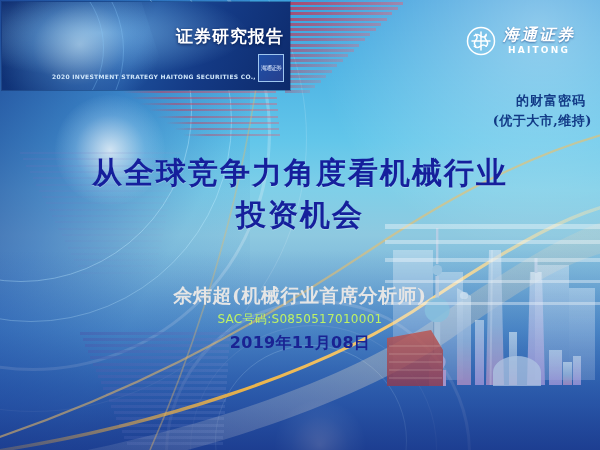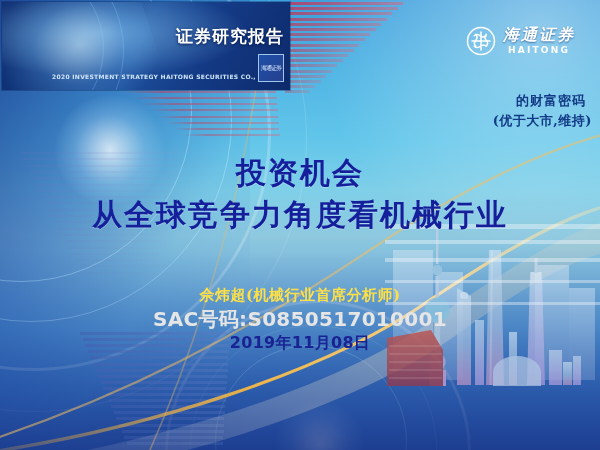--- a/index.html
+++ b/index.html
@@ -185,26 +185,26 @@
     color:#151f9c;
     letter-spacing:2px;
     text-shadow:0 1px 0 rgba(255,255,255,.25);
   }
 
   
   .presenter{
     position:absolute;left:0;top:283px;width:600px;text-align:center;
   }
   .presenter .ln1{
-    font-family:"DejaVu Serif",serif;font-weight:bold;font-size:15px;
-    line-height:24px;color:#fde047;letter-spacing:.5px;
+    font-family:"DejaVu Serif",serif;font-weight:bold;font-size:19px;
+    line-height:24px;color:#e5e5e5;letter-spacing:.5px;
   }
   .presenter .ln2{
-    font-family:"DejaVu Sans",sans-serif;font-weight:bold;font-size:20px;
-    line-height:24px;color:#e5e5e5;letter-spacing:.3px;
+    font-family:"DejaVu Sans",sans-serif;font-weight:normal;font-size:12px;
+    line-height:24px;color:#bef264;letter-spacing:.3px;
   }
   .presenter .ln3{
     font-family:"DejaVu Sans",sans-serif;font-weight:bold;font-size:16px;
     line-height:24px;color:#1a2393;letter-spacing:.3px;
   }
 
   
   .skyline{position:absolute;right:0;bottom:55px;width:215px;height:185px;opacity:.88;}
 </style>
 </head>
@@ -443,22 +443,22 @@
     <span class="logo-text">
       <span class="logo-cn">海通证券</span>
       <span class="logo-en">HAITONG</span>
     </span>
   </div>
 
   <div class="report-kind">的财富密码</div>
   <div class="report-rating">(优于大市,维持)</div>
 
   <div class="title-wrap">
+    <div class="title-line">从全球竞争力角度看机械行业</div>
     <div class="title-line">投资机会</div>
-    <div class="title-line">从全球竞争力角度看机械行业</div>
   </div>
 
   <div class="presenter">
     <div class="ln1">佘炜超(机械行业首席分析师)</div>
     <div class="ln2">SAC号码:S0850517010001</div>
     <div class="ln3">2019年11月08日</div>
   </div>
 
 </div>
 

